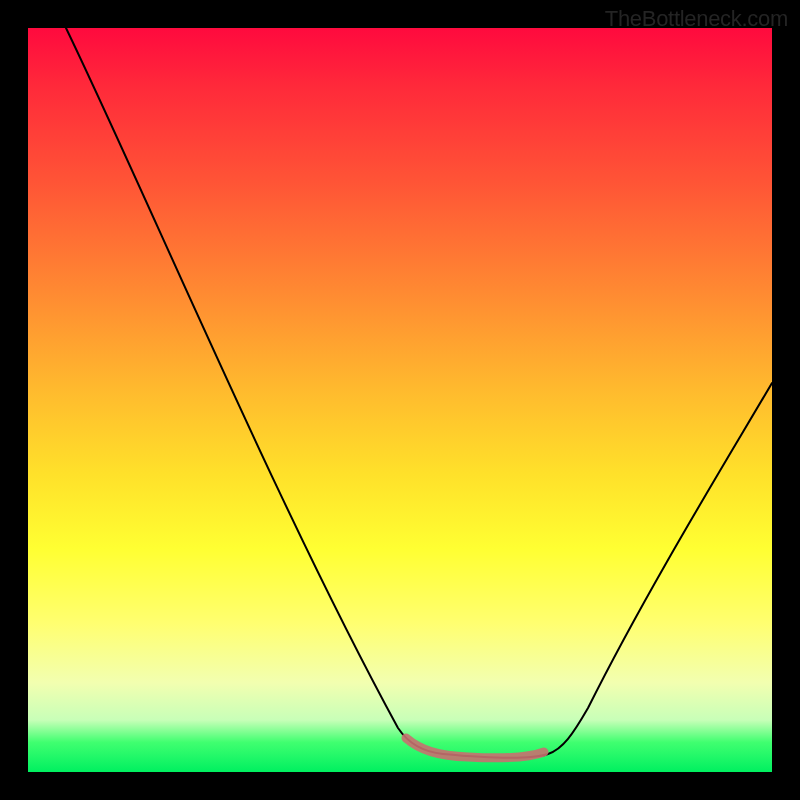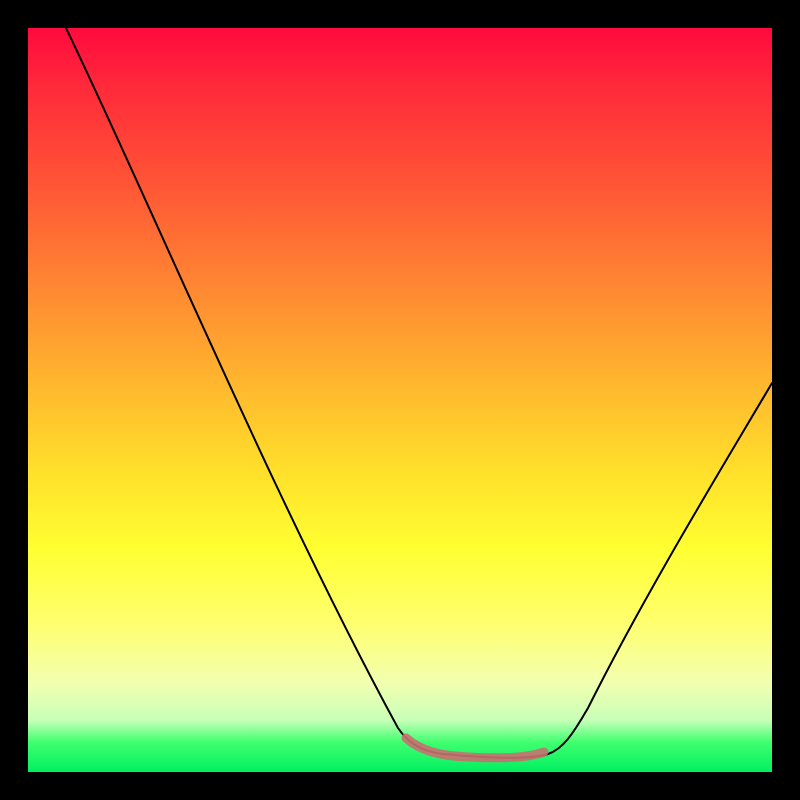--- a/index.html
+++ b/index.html
@@ -57,20 +57,21 @@
   .curve-layer {
     position: absolute;
     inset: 0;
   }
 </style>
 </head>
 <body>
 
 <div class="page">
 
+  <div class="watermark">TheBottleneck.com</div>
 
   <div class="plot-area">
 
     <div class="gradient-bg"></div>
 
     <svg class="curve-layer" viewBox="0 0 744 744" preserveAspectRatio="none">
 
       <path fill="none" stroke="#000" stroke-width="2" stroke-linecap="round" d="M 38,0 C 120,170 250,480 370,700 C 380,715 395,724 415,726 C 470,731 505,731 520,726 C 535,721 545,706 560,680 C 620,560 700,430 744,355"></path>
 
       <path fill="none" stroke="#c87070" stroke-width="9" stroke-linecap="round" opacity="0.9" d="M 378,710 C 392,722 410,728 440,729 C 475,731 500,730 516,724"></path>

